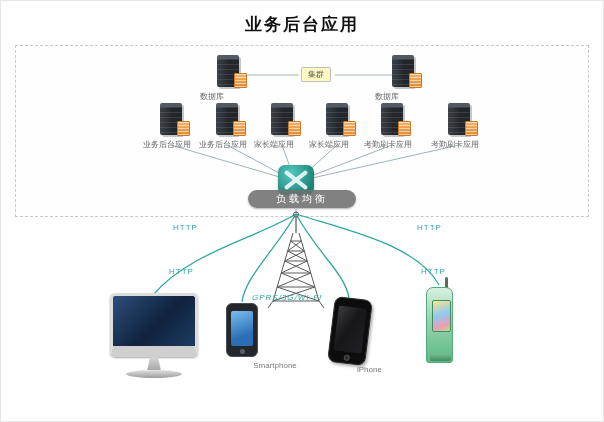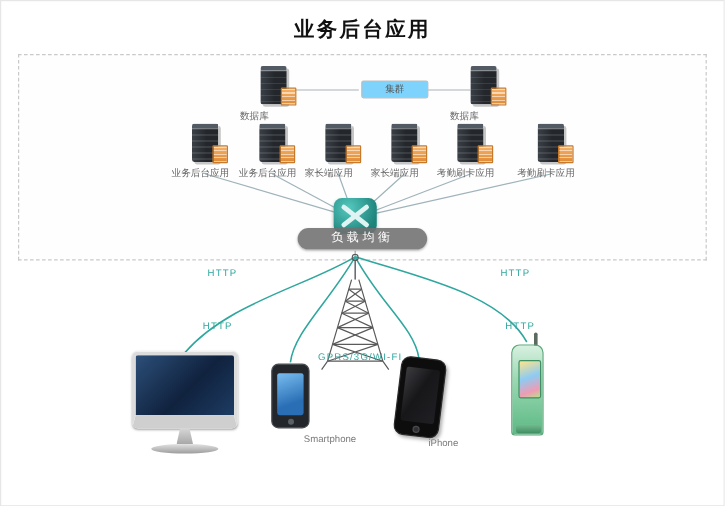--- a/index.html
+++ b/index.html
@@ -32,22 +32,22 @@
     background-image:
       repeating-linear-gradient(180deg, rgba(255,255,255,.55) 0 1px, rgba(0,0,0,0) 1px 3px),
       linear-gradient(#f6b267,#e08b35);
     border:1px solid #c77a2a;border-radius:1px;
   }
   .srv-label{
     margin-top:5px;font-size:8px;color:#666;white-space:nowrap;line-height:9px;
   }
   
   .cluster-tag{
-    position:absolute;left:300px;top:66px;padding:1px 19px;font-size:8px;color:#555;
-    background:#7dd3fc;border:1px solid #bdbdbd;border-radius:2px;
+    position:absolute;left:300px;top:66px;padding:1px 6px;font-size:8px;color:#555;
+    background:#fef9c3;border:1px solid #bdbdbd;border-radius:2px;
   }
   
   .lb-x{
     position:absolute;left:277px;top:164px;width:36px;height:30px;border-radius:7px;
     background:radial-gradient(circle at 35% 28%, #55c9bf, #1e837b 75%);
     box-shadow:0 2px 3px rgba(0,0,0,.25);
   }
   .lb-x::before,.lb-x::after{
     content:"";position:absolute;left:4px;top:13px;width:28px;height:4px;border-radius:2px;
     background:#dff4f2;
@@ -219,21 +219,21 @@
     <div class="srv-label">考勤刷卡应用</div>
   </div>
 
   <div class="lb-x"></div>
   <div class="lb-band">负载均衡</div>
 
   <span class="net-label" style="left:172px;top:222px;">HTTP</span>
   <span class="net-label" style="left:416px;top:222px;">HTTP</span>
   <span class="net-label" style="left:168px;top:266px;">HTTP</span>
   <span class="net-label" style="left:420px;top:266px;">HTTP</span>
-  <span class="net-label" style="left:264px;top:292px;">GPRS/3G/WI-FI</span>
+  <span class="net-label" style="left:251px;top:292px;font-style:italic;">GPRS/3G/WI-FI</span>
 
   <div class="imac">
     <div class="imac-screen"></div>
     <div class="imac-neck"></div>
     <div class="imac-base"></div>
   </div>
 
   <div class="sphone">
     <div class="sphone-screen"></div>
     <div class="sphone-home"></div>

